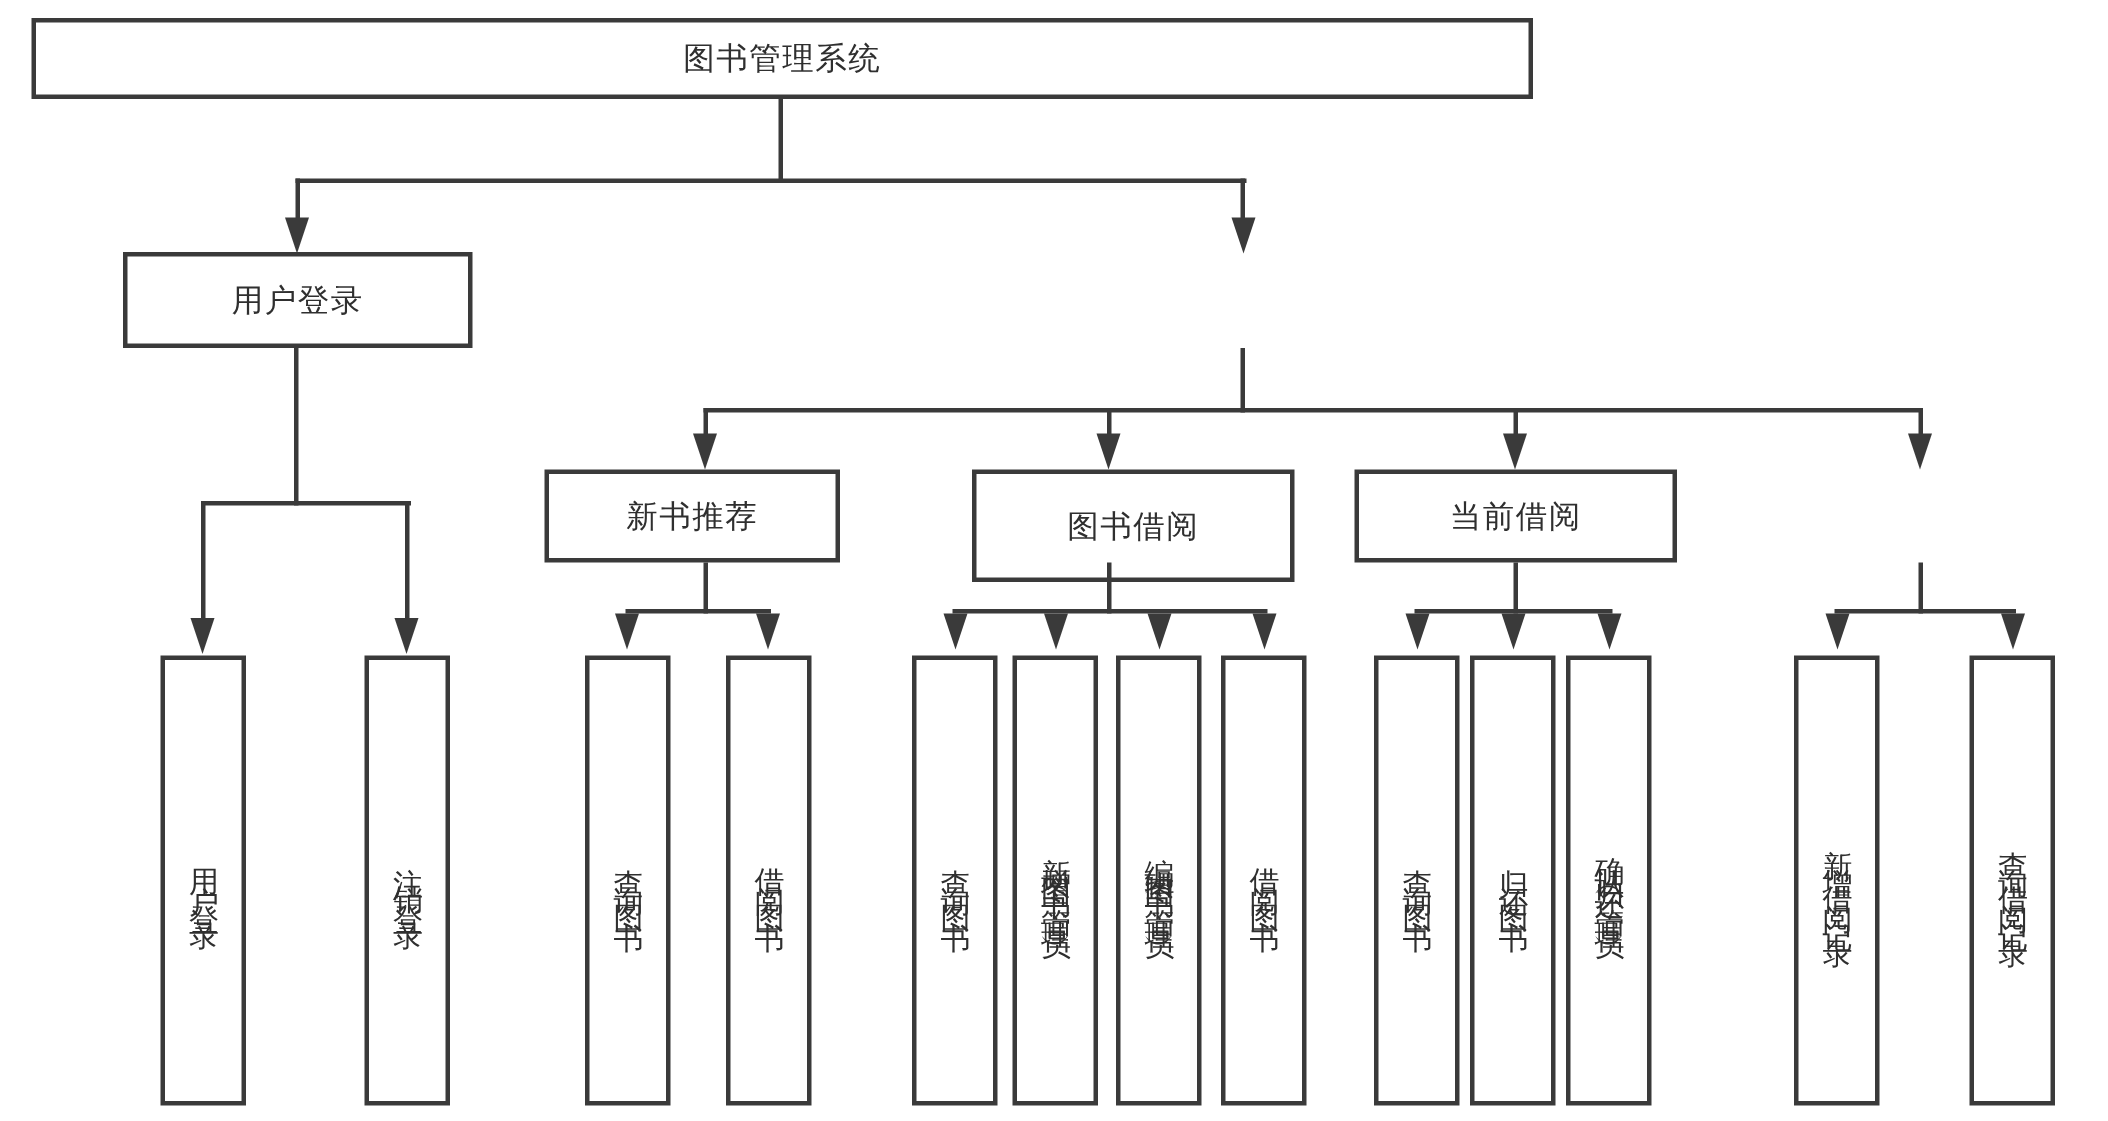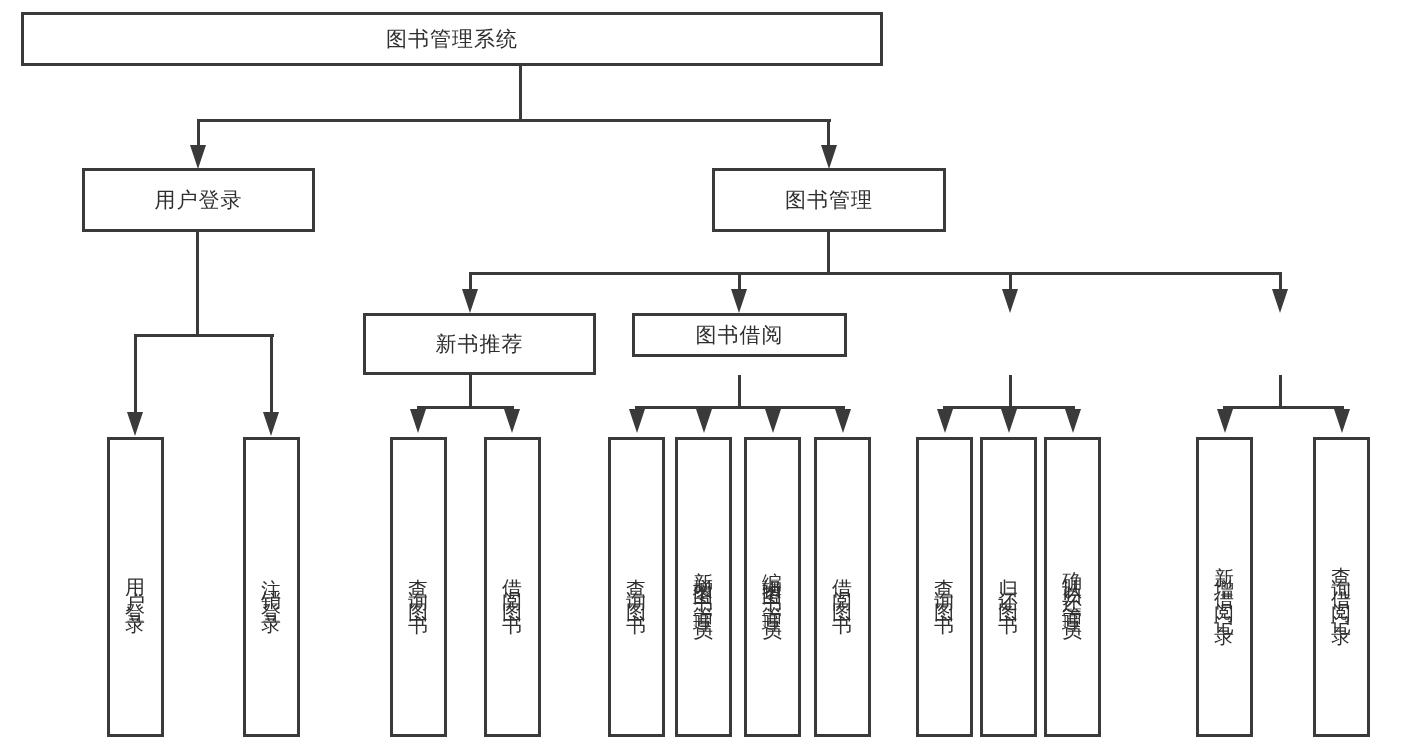--- a/index.html
+++ b/index.html
@@ -49,52 +49,52 @@
     color:var(--watermark,#b5b5b5);
     z-index:6;
     white-space:nowrap;
   }
 </style>
 </head>
 <body style="--line: #3a3a3a; --box-border: #3a3a3a; --text: #2f2f2f; --background: #ffffff; --watermark: #b5b5b5;">
 
 <div class="canvas">
 
-  <div class="node hlabel" style="left:21px;top:12px;width:862px;height:54px">图书管理系统</div>
+  <div class="node hlabel" style="left:21px;top:12px;width:1001px;height:54px">图书管理系统</div>
 
   <div class="line" style="left:519px;top:66px;width:3px;height:56px"></div>
   <div class="line" style="left:197px;top:119px;width:634px;height:3px"></div>
   <div class="line" style="left:197px;top:119px;width:3px;height:28px"></div>
   <div class="arr" style="left:190px;top:145px"></div>
   <div class="line" style="left:827px;top:119px;width:3px;height:28px"></div>
   <div class="arr" style="left:821px;top:145px"></div>
 
   <div class="node hlabel" style="left:82px;top:168px;width:233px;height:64px">用户登录</div>
-  <div class="node hlabel" style="left:712px;top:168px;width:234px;height:64px">图书管理</div>
 
   <div class="line" style="left:196px;top:232px;width:3px;height:105px"></div>
   <div class="line" style="left:134px;top:334px;width:140px;height:3px"></div>
   <div class="line" style="left:134px;top:334px;width:3px;height:78px"></div>
   <div class="arr" style="left:127px;top:412px"></div>
   <div class="line" style="left:270px;top:334px;width:3px;height:78px"></div>
   <div class="arr" style="left:263px;top:412px"></div>
 
   <div class="line" style="left:827px;top:232px;width:3px;height:43px"></div>
   <div class="line" style="left:469px;top:272px;width:813px;height:3px"></div>
   <div class="line" style="left:469px;top:272px;width:3px;height:19px"></div>
   <div class="arr" style="left:462px;top:289px"></div>
   <div class="line" style="left:738px;top:272px;width:3px;height:19px"></div>
   <div class="arr" style="left:731px;top:289px"></div>
   <div class="line" style="left:1009px;top:272px;width:3px;height:19px"></div>
   <div class="arr" style="left:1002px;top:289px"></div>
   <div class="line" style="left:1279px;top:272px;width:3px;height:19px"></div>
   <div class="arr" style="left:1272px;top:289px"></div>
 
-  <div class="node hlabel" style="left:363px;top:313px;width:233px;height:62px">新书推荐</div>
-  <div class="node hlabel" style="left:632px;top:313px;width:215px;height:44px">图书借阅</div>
+  <div class="node hlabel" style="left:363px;top:313px;width:197px;height:62px">新书推荐</div>
+  <div class="node hlabel" style="left:648px;top:313px;width:215px;height:75px">图书借阅</div>
+  <div class="node hlabel" style="left:903px;top:313px;width:215px;height:62px">当前借阅</div>
 
   <div class="line" style="left:469px;top:375px;width:3px;height:34px"></div>
   <div class="line" style="left:417px;top:406px;width:97px;height:3px"></div>
   <div class="arr" style="left:410px;top:409px"></div>
   <div class="arr" style="left:504px;top:409px"></div>
 
   <div class="line" style="left:738px;top:375px;width:3px;height:34px"></div>
   <div class="line" style="left:635px;top:406px;width:210px;height:3px"></div>
   <div class="arr" style="left:629px;top:409px"></div>
   <div class="arr" style="left:696px;top:409px"></div>

